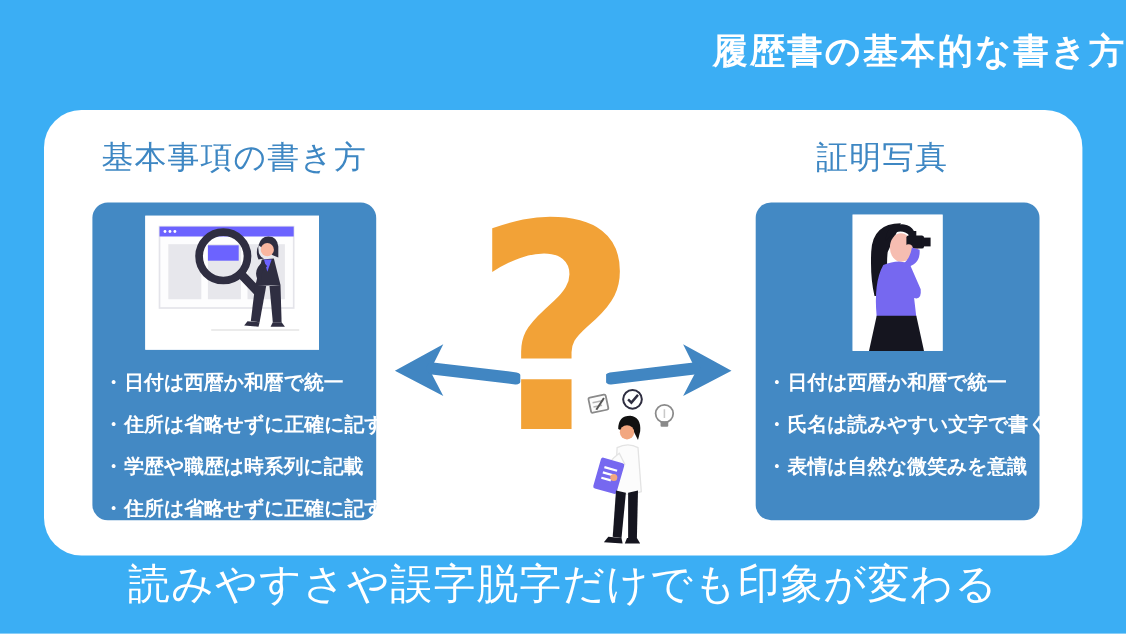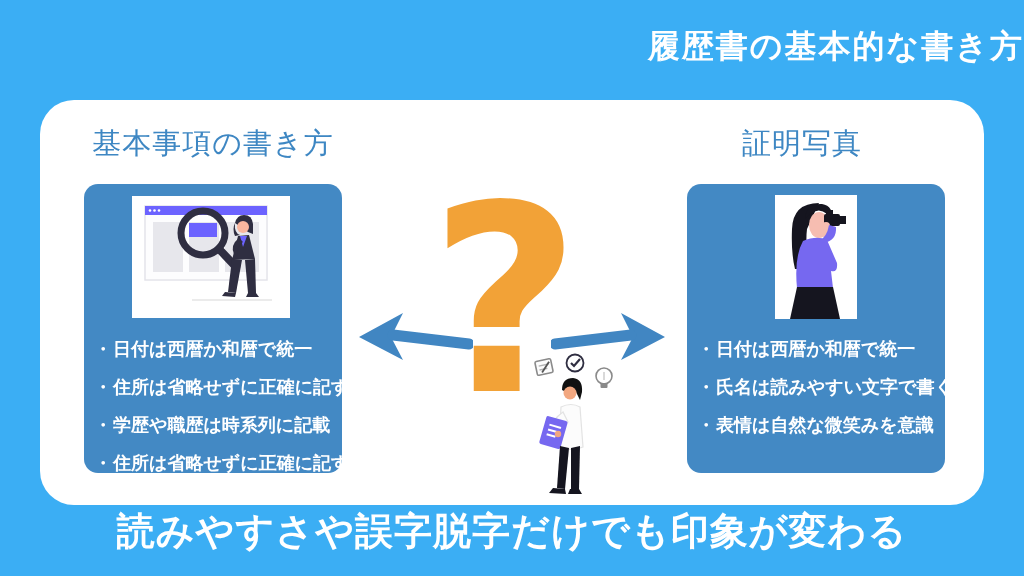--- a/index.html
+++ b/index.html
@@ -21,21 +21,21 @@
   .bullets{position:absolute;left:10px;top:146px;right:4px;}
   .bullet{color:#ffffff;font-weight:700;font-size:18px;line-height:38px;white-space:nowrap;}
   .bullet .marker{margin-right:1px;}
   .qmark{position:absolute;left:425px;top:171px;width:160px;text-align:center;
          font-size:260px;line-height:1;font-weight:800;color:#F2A237;}
   .arrow{position:absolute;width:116px;height:52px;}
   .arrow-left{left:357px;top:310px;}
   .arrow-right{left:551px;top:310px;}
   .person{position:absolute;left:505px;top:350px;width:122px;height:147px;}
   .footer{position:absolute;top:505px;left:0;width:100%;text-align:center;color:#FFFFFF;
-          font-size:38px;font-weight:700;letter-spacing:1px;line-height:52px;}
+          font-size:38px;font-weight:400;letter-spacing:1px;line-height:52px;}
 </style>
 </head>
 <body>
 
 <div class="frame">
 
   <div class="title">履歴書の基本的な書き方</div>
 
   <div class="panel"></div>
   <div class="pedestal"></div>

